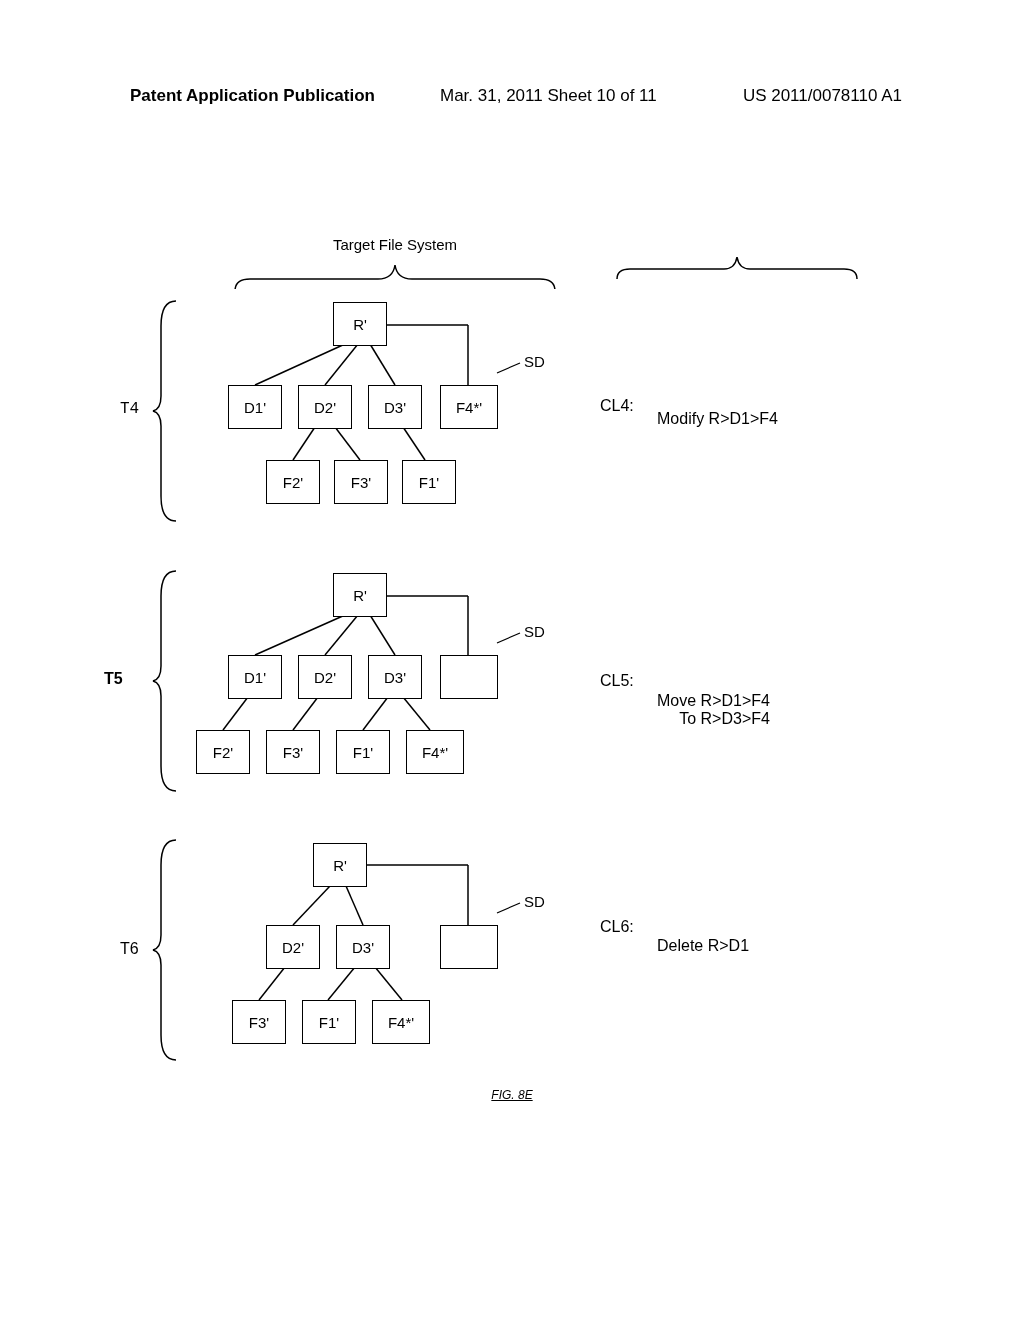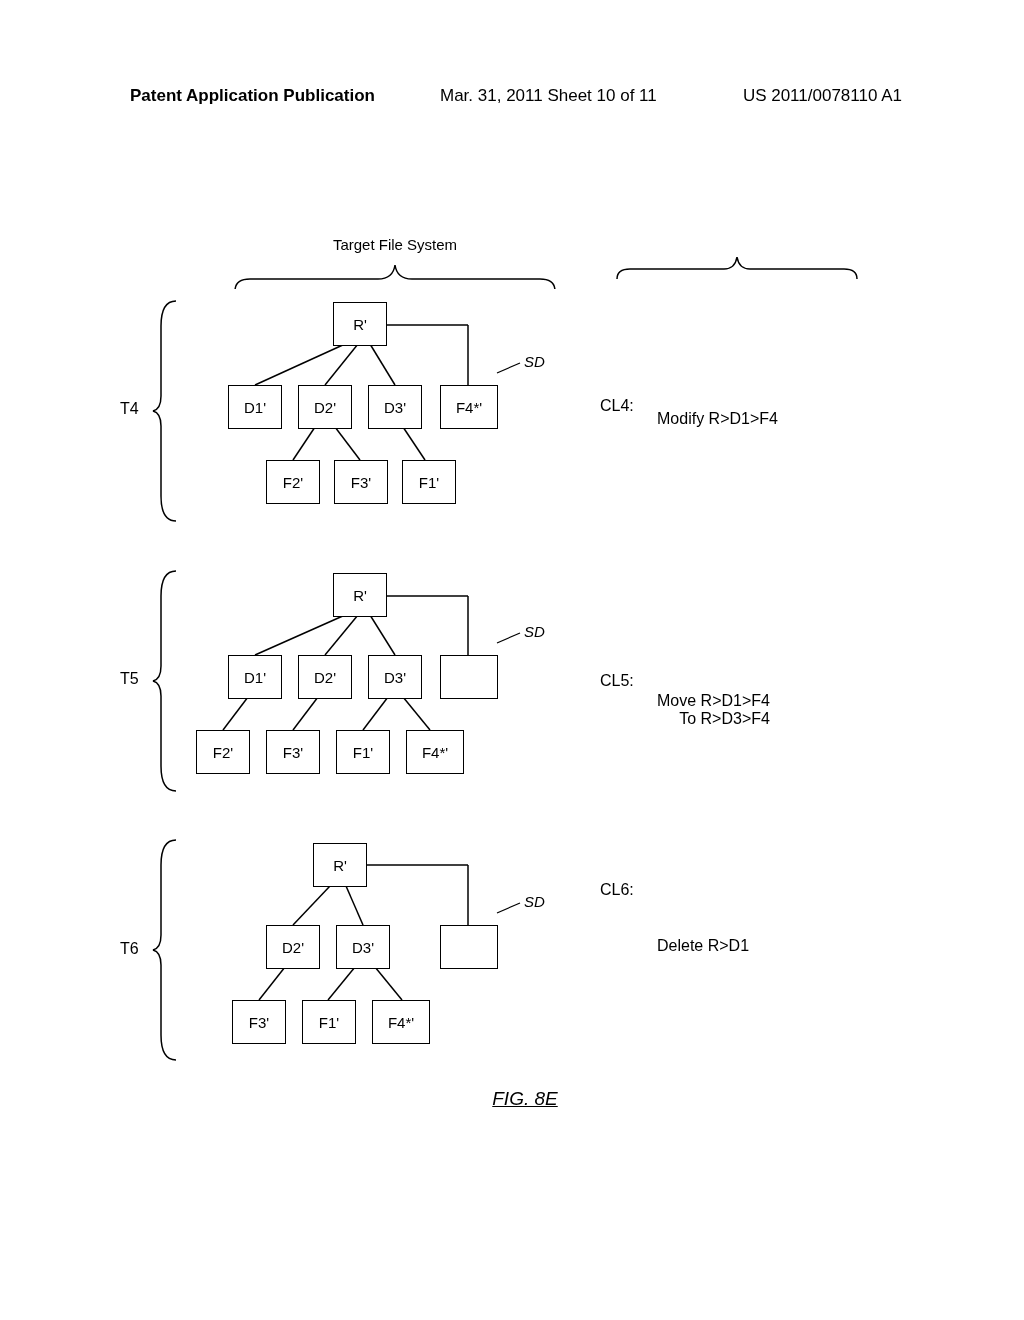--- a/index.html
+++ b/index.html
@@ -60,30 +60,28 @@
   }
   .cl-text {
     position: absolute;
     font-size: 16px;
     white-space: pre;
     text-align: right;
   }
   .sd-label {
     position: absolute;
     font-size: 15px;
-    font-style: italic;
   }
   .fig {
     position: absolute;
-    font-size: 19px;
+    font-size: 12px;
     font-style: italic;
     text-decoration: underline;
     left: 50%;
     transform: translateX(-50%);
-    margin-left: 13px;
   }
   svg.lines {
     position: absolute;
     left: 0;
     top: 0;
     pointer-events: none;
   }
 </style>
 </head>
 <body>
@@ -103,21 +101,21 @@
 
 <div class="col-header" style="left:604px; top:212px; width:250px; white-space:pre;">
   <svg class="brace-wrap" width="250" height="30" style="position:relative;">
     <path d="M5 28 Q5 18 18 18 L112 18 Q123 18 125 6 Q127 18 138 18 L232 18 Q245 18 245 28" stroke="#000" fill="none" stroke-width="1.5"></path>
   </svg>
 </div>
 
 <svg class="lines" style="left:151px; top:296px;" width="30" height="230">
   <path d="M25 5 Q10 5 10 30 L10 100 Q10 113 2 115 Q10 117 10 130 L10 200 Q10 225 25 225" stroke="#000" fill="none" stroke-width="1.5"></path>
 </svg>
-<div class="ts-label" style="left:120px; top:400px;">T4</div>
+<div class="ts-label" style="left:120px; top:400px;font-family:Liberation Mono, monospace;">T4</div>
 
 <svg class="lines" style="left:0; top:0;" width="600" height="540">
 
   <line x1="345" y1="344" x2="255" y2="385" stroke="#000" stroke-width="1.5"></line>
   <line x1="358" y1="344" x2="325" y2="385" stroke="#000" stroke-width="1.5"></line>
   <line x1="370" y1="344" x2="395" y2="385" stroke="#000" stroke-width="1.5"></line>
 
   <line x1="387" y1="325" x2="468" y2="325" stroke="#000" stroke-width="1.5"></line>
   <line x1="468" y1="325" x2="468" y2="385" stroke="#000" stroke-width="1.5"></line>
 
@@ -141,21 +139,21 @@
 <div class="node" style="left:402px; top:460px; width:52px; height:42px;">F1'</div>
 
 <div class="sd-label" style="left:524px; top:353px;">SD</div>
 
 <div class="cl-text" style="left:600px; top:397px;">CL4:</div>
 <div class="cl-text" style="left:657px; top:410px;">Modify R&gt;D1&gt;F4</div>
 
 <svg class="lines" style="left:151px; top:566px;" width="30" height="230">
   <path d="M25 5 Q10 5 10 30 L10 100 Q10 113 2 115 Q10 117 10 130 L10 200 Q10 225 25 225" stroke="#000" fill="none" stroke-width="1.5"></path>
 </svg>
-<div class="ts-label" style="left:120px; top:670px;">T5</div>
+<div class="ts-label" style="left:104px; top:670px;font-weight:bold;">T5</div>
 
 <svg class="lines" style="left:0; top:0;" width="600" height="820">
   <line x1="345" y1="615" x2="255" y2="655" stroke="#000" stroke-width="1.5"></line>
   <line x1="358" y1="615" x2="325" y2="655" stroke="#000" stroke-width="1.5"></line>
   <line x1="370" y1="615" x2="395" y2="655" stroke="#000" stroke-width="1.5"></line>
   <line x1="387" y1="596" x2="468" y2="596" stroke="#000" stroke-width="1.5"></line>
   <line x1="468" y1="596" x2="468" y2="655" stroke="#000" stroke-width="1.5"></line>
 
   <line x1="248" y1="697" x2="223" y2="730" stroke="#000" stroke-width="1.5"></line>
 
@@ -211,16 +209,16 @@
 <div class="node" style="left:266px; top:925px; width:52px; height:42px;">D2'</div>
 <div class="node" style="left:336px; top:925px; width:52px; height:42px;">D3'</div>
 <div class="node" style="left:440px; top:925px; width:56px; height:42px;"></div>
 
 <div class="node" style="left:232px; top:1000px; width:52px; height:42px;">F3'</div>
 <div class="node" style="left:302px; top:1000px; width:52px; height:42px;">F1'</div>
 <div class="node" style="left:372px; top:1000px; width:56px; height:42px;">F4*'</div>
 
 <div class="sd-label" style="left:524px; top:893px;">SD</div>
 
-<div class="cl-text" style="left:600px; top:881px;">CL6:</div>
+<div class="cl-text" style="left:600px; top:918px;">CL6:</div>
 <div class="cl-text" style="left:657px; top:937px;">Delete R&gt;D1</div>
 
 <div class="fig" style="top:1088px;">FIG. 8E</div>
 
 </body></html>

